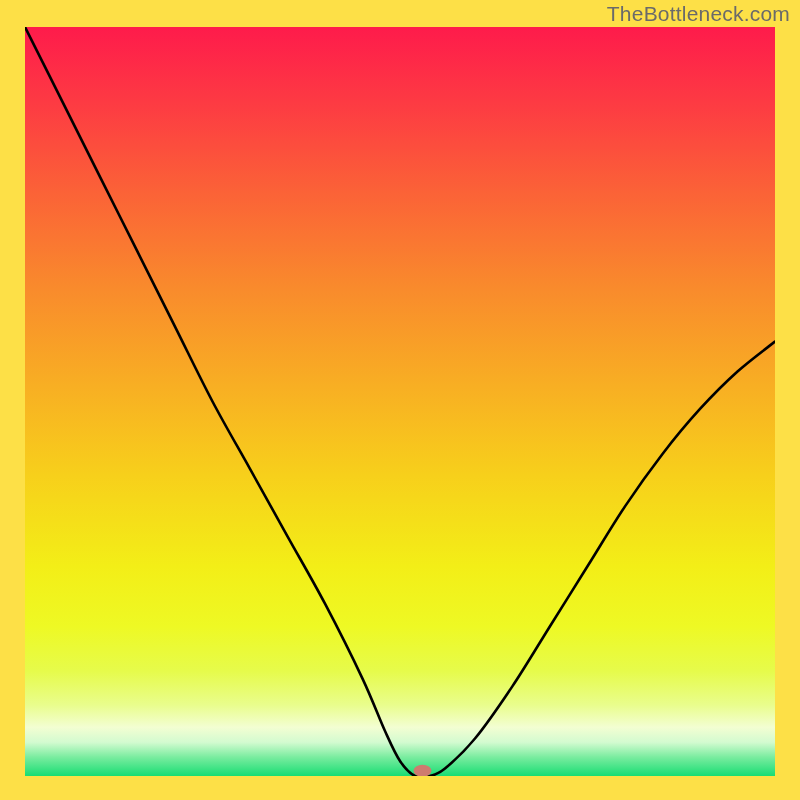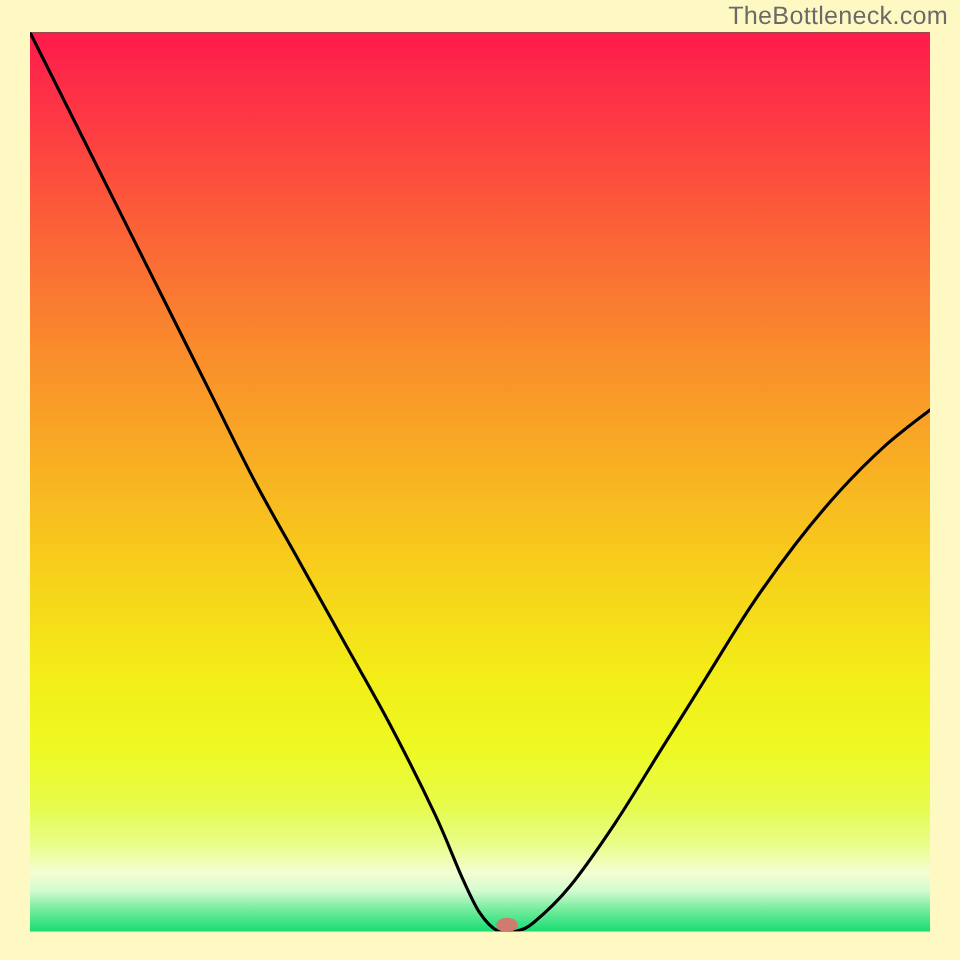--- a/index.html
+++ b/index.html
@@ -10,21 +10,21 @@
     background: #000;
     overflow: hidden;
     font-family: Arial, Helvetica, sans-serif;
   }
   .frame {
     position: absolute;
     left: 0;
     top: 0;
     width: 800px;
     height: 800px;
-    background: #fef9c3;
+    background: #fde047;
   }
   .watermark {
     position: absolute;
     top: 2px;
     right: 10px;
     color: #6a6a6a;
     font-size: 21px;
     font-weight: 500;
     letter-spacing: 0.2px;
   }

